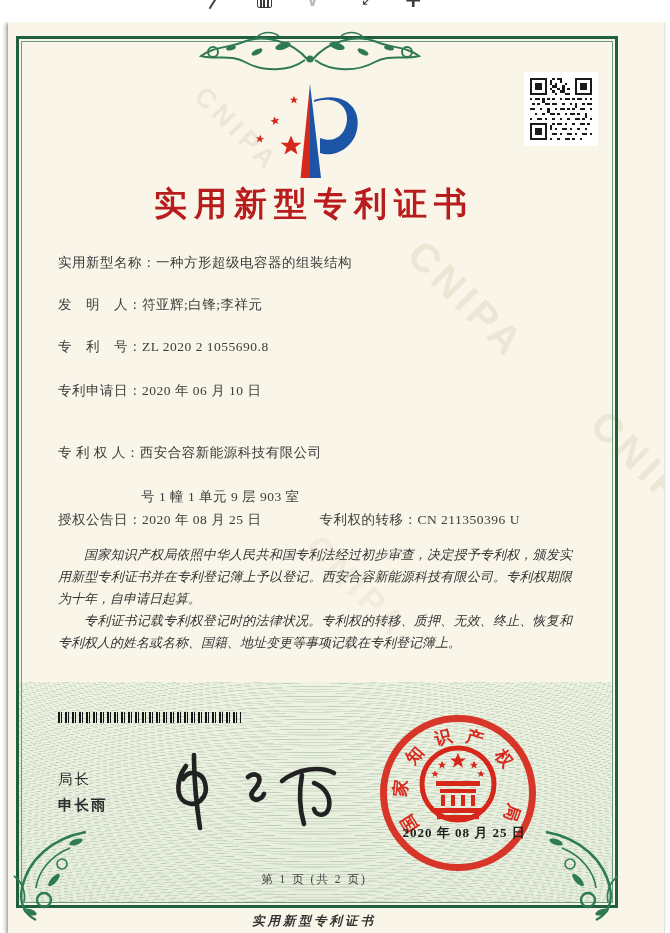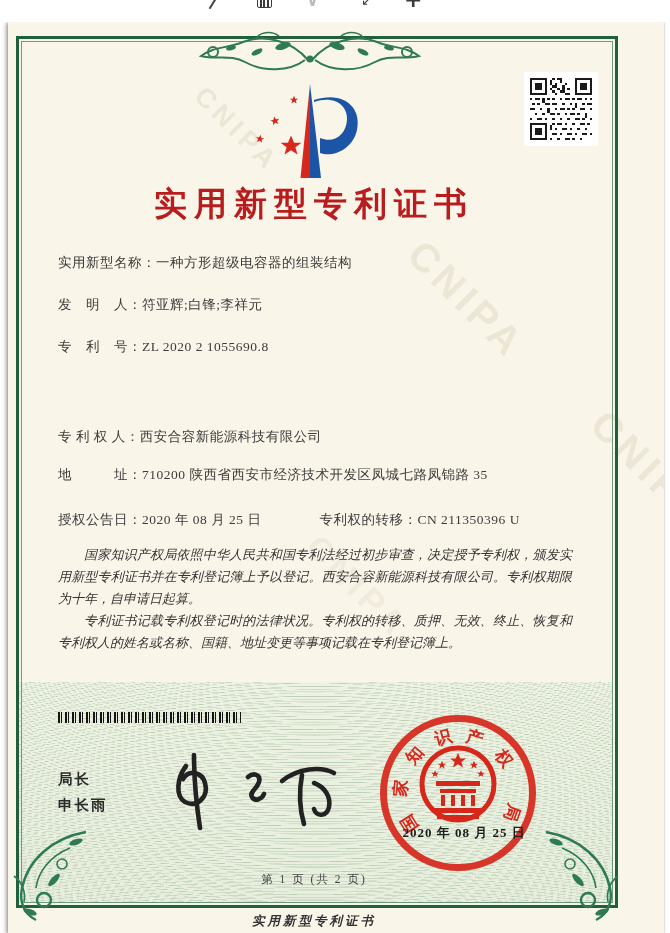--- a/index.html
+++ b/index.html
@@ -46,34 +46,34 @@
   .txt{position:absolute;z-index:3;color:#3a3a3a;}
   #certno{left:50px;top:58px;font-size:13px;letter-spacing:2.5px;color:#474747;}
   #logo{position:absolute;left:236px;top:60px;z-index:2;}
   #qr{position:absolute;left:516px;top:50px;width:74px;height:74px;background:#fff;z-index:2;
       display:flex;align-items:center;justify-content:center;}
   #title{left:8px;top:160px;width:596px;text-align:center;font-size:33px;font-weight:700;
          letter-spacing:7px;color:#b91c1c;}
 
   .row{left:50px;font-size:13.5px;letter-spacing:.5px;color:#3c3c3c;white-space:nowrap;}
   #row-name{top:232px;} #row-inv{top:274px;} #row-pno{top:316px;}
-  #row-fdate{top:360px;} #row-patentee{top:406px;}
+  #row-fdate{top:360px;} #row-patentee{top:422px;}
   #row-addr1{top:444px;} #row-addr2{top:466px;left:133px;}
   #row-grant{top:489px;}
   .gap2{display:inline-block;width:58px;}
 
   #paras{left:50px;top:522px;width:514px;font-size:13px;line-height:22px;color:#333;
          font-style:italic;text-align:justify;}
   #paras p{margin:0;text-indent:2em;}
 
   #barcode{position:absolute;left:50px;top:690px;width:183px;height:11px;z-index:3;
      background:repeating-linear-gradient(90deg,#151515 0 2px,transparent 2px 3px,#151515 3px 4px,
         transparent 4px 7px,#151515 7px 9px,transparent 9px 10px,#151515 10px 11px,transparent 11px 14px);}
 
-  #director-title{left:50px;top:748px;font-size:14.5px;font-weight:700;color:#2b2b2b;letter-spacing:2px;}
+  #director-title{left:50px;top:748px;font-size:14.5px;font-weight:400;color:#2b2b2b;letter-spacing:2px;}
   #director-name{left:50px;top:774px;font-size:14.5px;font-weight:600;color:#2b2b2b;letter-spacing:2px;}
   #signature{position:absolute;left:150px;top:728px;z-index:4;}
 
   #seal{position:absolute;left:372px;top:693px;width:156px;height:156px;z-index:3;}
   #seal-ring{position:absolute;inset:0;border:7px solid #d7261a;border-radius:50%;opacity:.92;}
   .sealchar{position:absolute;left:50%;top:50%;width:20px;height:20px;margin:-10px 0 0 -10px;
       font-size:17px;font-weight:bold;color:#d7261a;text-align:center;line-height:20px;}
   .sc0{transform:rotate(-122deg) translate(0,-57px);}
   .sc1{transform:rotate(-85deg)  translate(0,-57px);}
   .sc2{transform:rotate(-49deg)  translate(0,-57px);}
@@ -203,26 +203,27 @@
 
   <div class="txt row" id="row-name">
     <span>实用新型名称：</span><span>一种方形超级电容器的组装结构</span>
   </div>
   <div class="txt row" id="row-inv">
     <span>发　明　人：</span><span>符亚辉;白锋;李祥元</span>
   </div>
   <div class="txt row" id="row-pno">
     <span>专　利　号：</span><span>ZL 2020 2 1055690.8</span>
   </div>
+  <div class="txt row" id="row-fdate">
+    <span>专利申请日：</span><span>2020 年 06 月 10 日</span>
+  </div>
   <div class="txt row" id="row-patentee">
     <span>专 利 权 人：</span><span>西安合容新能源科技有限公司</span>
   </div>
-  <div class="txt row" id="row-addr1">
-    <span>地　　　址：</span><span>710200 陕西省西安市经济技术开发区凤城七路凤锦路 35</span>
-  </div>
+  <div class="txt row" id="row-addr2">号 1 幢 1 单元 9 层 903 室</div>
   <div class="txt row" id="row-grant">
     <span>授权公告日：</span><span>2020 年 08 月 25 日</span><span class="gap2"></span><span>专利权的转移：</span><span>CN 211350396 U</span>
   </div>
 
   <div class="txt" id="paras">
     <p>国家知识产权局依照中华人民共和国专利法经过初步审查，决定授予专利权，颁发实用新型专利证书并在专利登记簿上予以登记。西安合容新能源科技有限公司。专利权期限为十年，自申请日起算。</p>
     <p>专利证书记载专利权登记时的法律状况。专利权的转移、质押、无效、终止、恢复和专利权人的姓名或名称、国籍、地址变更等事项记载在专利登记簿上。</p>
   </div>
 
   <div id="barcode"></div>

